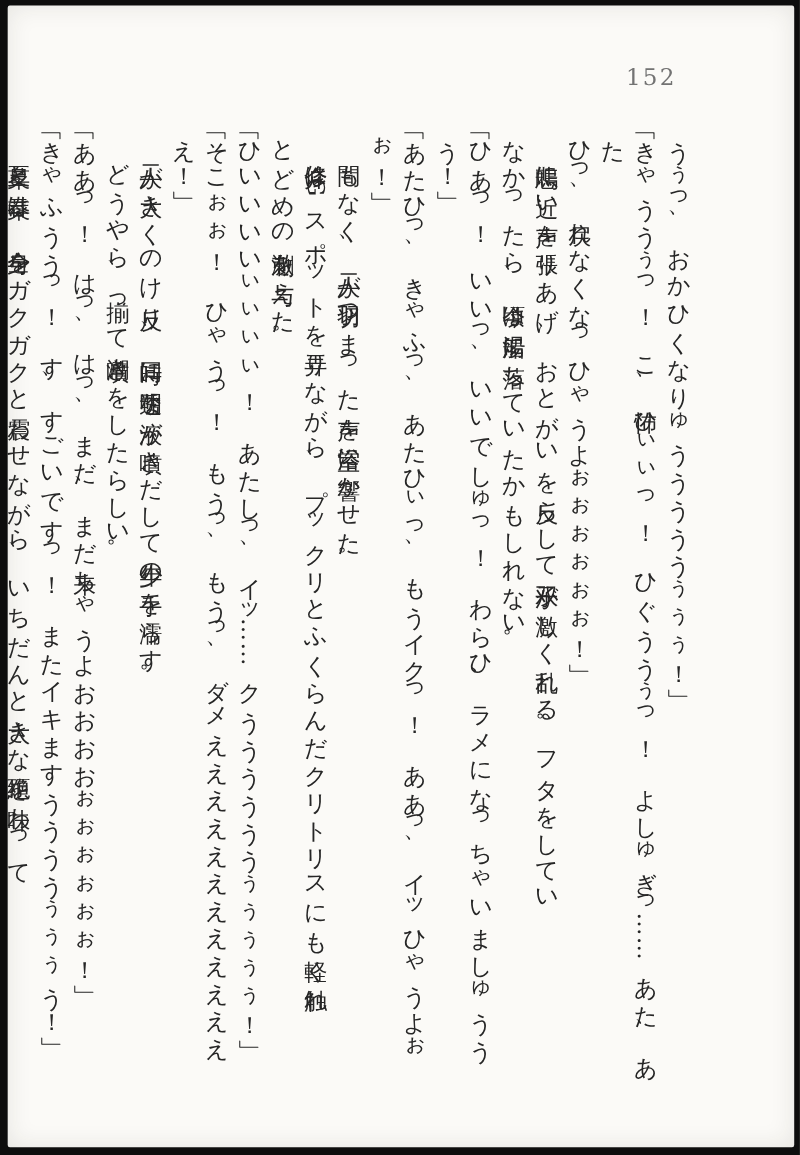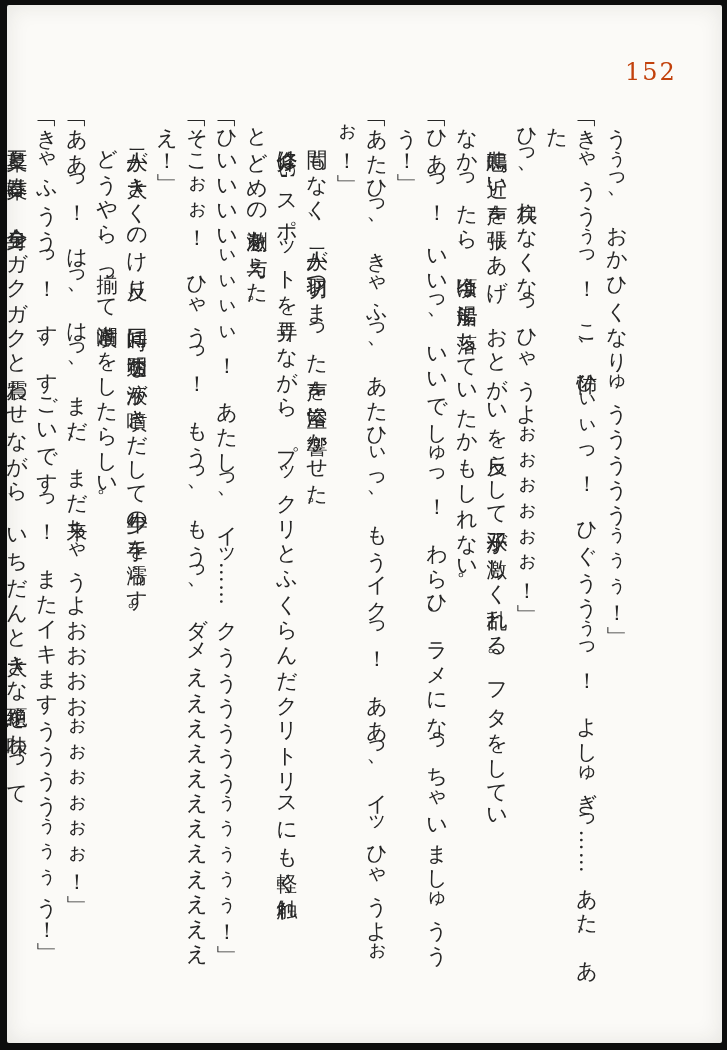--- a/index.html
+++ b/index.html
@@ -17,24 +17,24 @@
     left: 7px;
     right: 5px;
     bottom: 7px;
     background: #fbfaf7;
     border-radius: 2px;
     box-shadow: inset 0 0 22px rgba(40,35,25,0.10);
   }
   .page-number {
     position: absolute;
     top: 53px;
-    left: 618px;
-    font-size: 24px;
+    left: 562px;
+    font-size: 21px;
     letter-spacing: 2px;
-    color: #c2410c;
+    color: #737373;
   }
   .text-block {
     position: absolute;
     top: 108px;
     right: 90px;
     height: 874px;
     writing-mode: vertical-rl;
     text-orientation: mixed;
     font-size: 21px;
     line-height: 30px;

